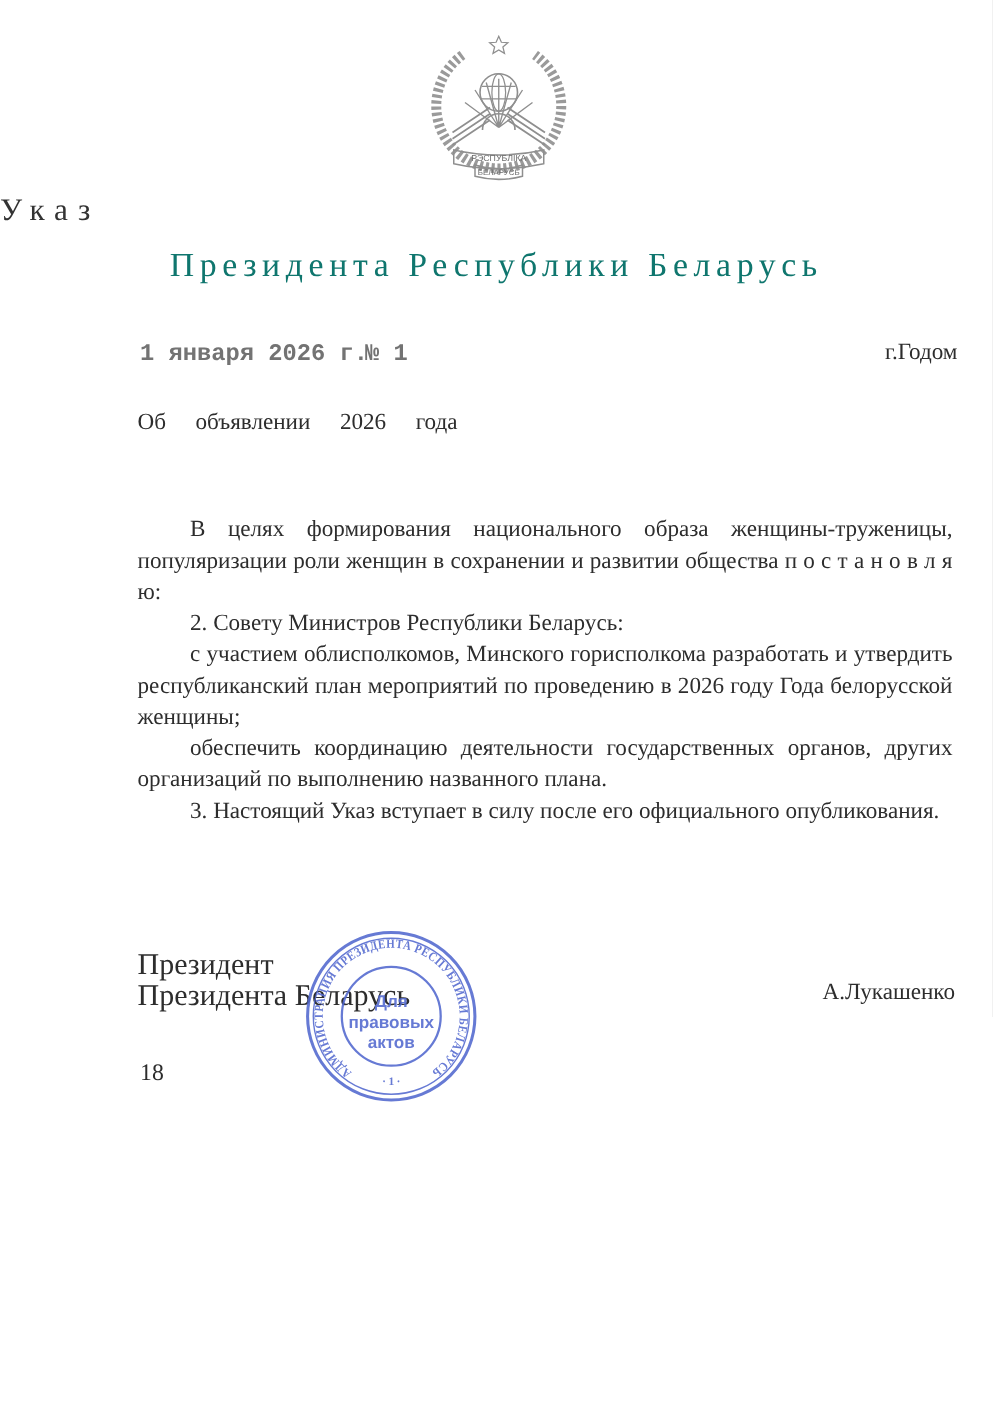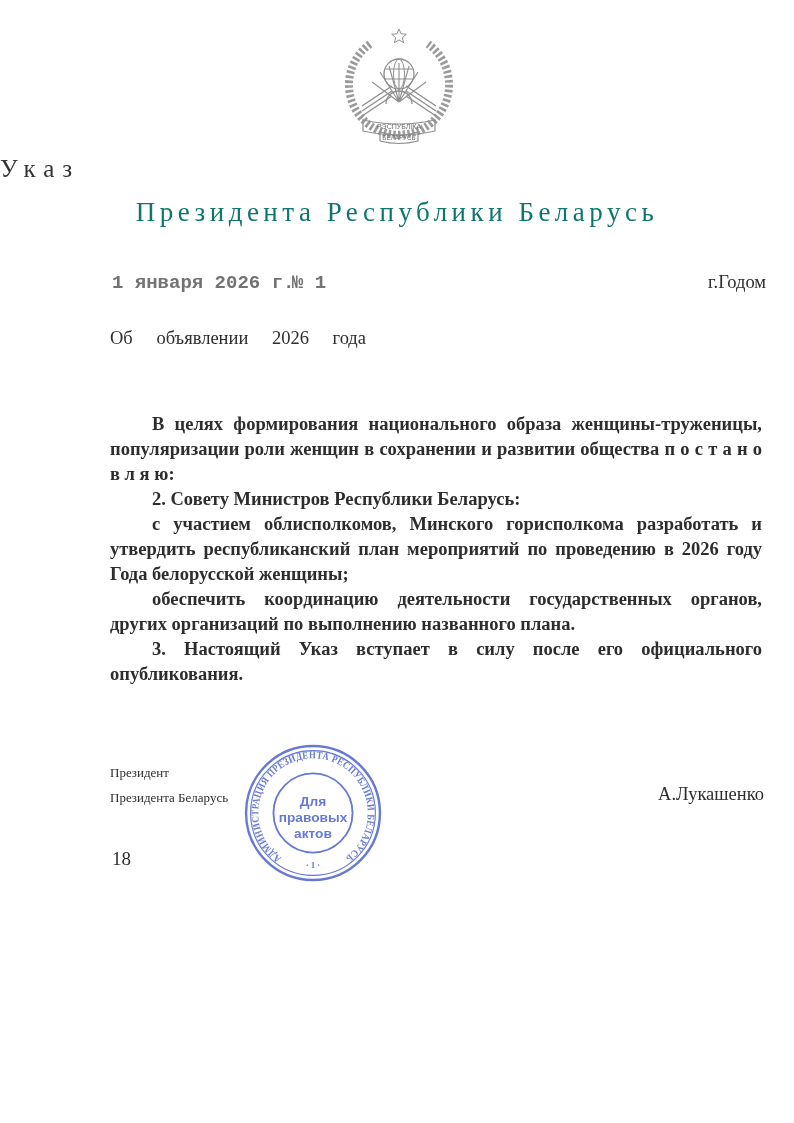--- a/index.html
+++ b/index.html
@@ -35,24 +35,24 @@
   .date-value { left:112px; }
   .doc-number { left:292px; }
   .city { position:absolute; top:0; right:28px; font-size:18.5px; color:#2d2d2d; }
 
   
   .subject { position:absolute; left:110px; top:326px; width:256px; font-size:18.5px; line-height:24px;font-family:Liberation Serif, serif; }
   .subject-l1 { text-align:justify; text-align-last:justify; }
 
   
   .body-text { position:absolute; left:110px; top:412px; width:652px; font-size:18.5px; line-height:25px; }
-  .body-text p { margin:0; text-indent:42px; text-align:justify;font-weight:bold; }
+  .body-text p { margin:0; text-indent:42px; text-align:justify; }
 
   
-  .sig-post { position:absolute; left:110px; top:760px; font-size:13px; line-height:25px; }
+  .sig-post { position:absolute; left:110px; top:760px; font-size:24px; line-height:25px; }
   .sig-name { position:absolute; right:30px; top:784px; font-size:18.5px; }
 
   
   .page-num { position:absolute; left:112px; top:848px; font-size:19px; }
 
   
   .stamp { position:absolute; left:242px; top:742px; opacity:.88; }
   .stamp circle { fill:none; stroke:var(--stamp-ink,#5268cf); }
   .stamp .ring-text {
     font-family:"Liberation Serif",serif; font-size:10px; letter-spacing:.4px;

